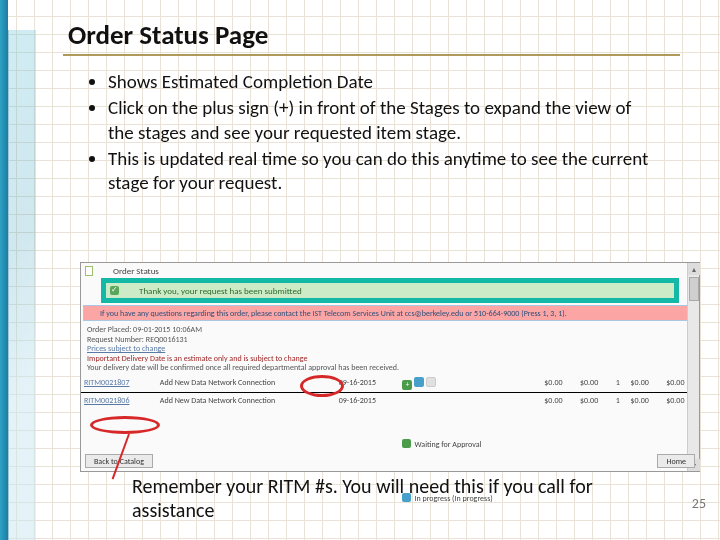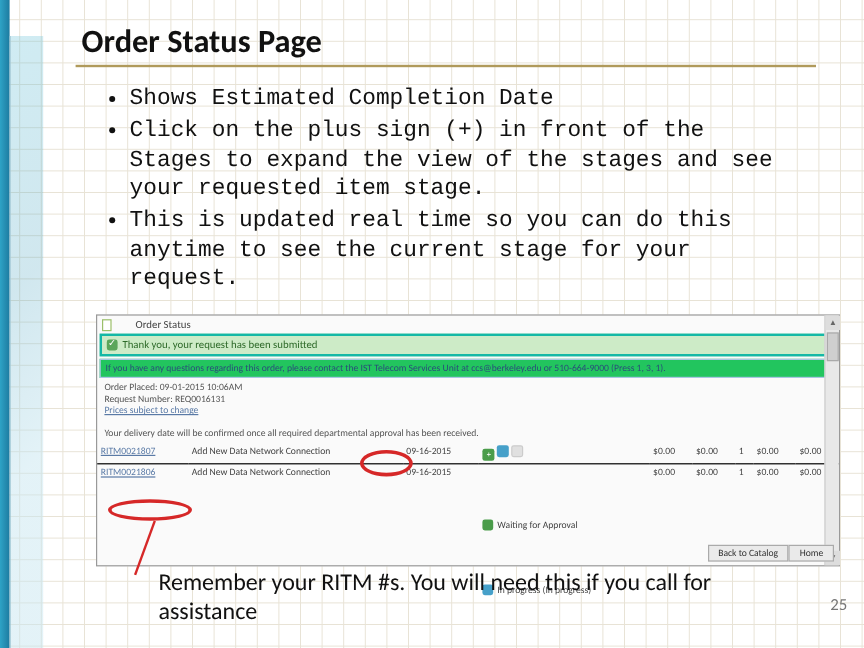--- a/index.html
+++ b/index.html
@@ -11,38 +11,38 @@
       linear-gradient(90deg, #e8e3d6 1px, transparent 1px);
     background-size: 18px 18px;
     background-position: -2px -2px;
   }
   .left-accent { position:absolute; left:0; top:0; width:8px; height:540px; background:linear-gradient(90deg,#2ea3c6,#1d7ba0); }
   .left-accent2 { position:absolute; left:8px; top:30px; width:28px; height:510px;
     background: linear-gradient(135deg, rgba(120,200,220,.35), rgba(70,160,190,.25) 40%, rgba(200,230,240,.5) 70%);
     border-left:1px solid #9ec8d5; }
   .title { position:absolute; left:68px; top:18px; font-size:27px; font-weight:700; color:#111; }
   .title-underline { position:absolute; left:63px; top:54px; width:617px; height:2px; background:#b09a5b; }
-  .bullets { position:absolute; left:88px; top:70px; width:570px; font-size:19px; color:#111; line-height:1.28;font-family:Liberation Mono, monospace; }
+  .bullets { position:absolute; left:88px; top:70px; width:570px; font-size:19px; color:#111; line-height:1.28; }
   .bullets li { list-style: disc; margin-left:20px; margin-bottom:2px; }
   .shot { position:absolute; left:80px; top:262px; width:620px; height:210px; border:1px solid #999; background:#fafafa; font-size:9px; color:#333; }
   .shot .titlebar { display:flex; align-items:center; gap:20px; padding:2px 4px; font-size:9px; color:#444; }
-  .shot .greenbar { background:#cdebc7; border:2px solid #14b8a6; padding:2px 4px; margin:0 2px; color:#2e6a2a; display:flex; align-items:center; gap:4px; }
-  .shot .bluebar { background:#22c55e; border:1px solid #a9c6e3; padding:2px 4px; margin:2px; color:#2a4e7a; font-size:8px; }
+  .shot .greenbar { background:#cdebc7; border:5px solid #14b8a6; padding:2px 4px; margin:0 20px; color:#2e6a2a; display:flex; align-items:center; gap:20px; }
+  .shot .bluebar { background:#fca5a5; border:1px solid #a9c6e3; padding:2px 16px; margin:2px; color:#2a4e7a; font-size:8px; }
   .shot .meta { padding:2px 6px; color:#555; font-size:8px; line-height:1.2; }
   .shot .meta a { color:#5a7aa6; text-decoration:underline; }
   .shot .red { color:#a02828; }
   .shot table { width:100%; border-collapse:collapse; font-size:8px; }
   .shot th { background:#555; color:#eee; font-weight:400; text-align:left; padding:2px 3px; border-right:1px solid #777; }
   .shot td { padding:2px 3px; border-bottom:1px solid #000000; color:#444; vertical-align:top; }
   .shot td.num { color:#5a7aa6; text-decoration:underline; }
   .shot .stage-badges span { display:inline-block; width:10px; height:10px; border-radius:2px; margin-right:2px; font-size:7px; line-height:10px; text-align:center; color:#fff; }
   .b1{background:#4a9c4a}.b2{background:#46a0c9}.b3{background:#e0e0e0;color:#888;border:1px solid #ccc}
   .stage-line { display:flex; align-items:center; gap:3px; font-size:8px;margin-top:44px; }
   .stage-line .ic { display:inline-block; width:9px; height:9px; border-radius:2px; }
-  .shot .buttons { position:absolute; bottom:3px; left:4px; right:4px; display:flex; justify-content:flex-end; }
+  .shot .buttons { position:absolute; bottom:3px; left:4px; right:4px; display:flex; justify-content:space-between; }
   .shot .btn { background:#eaeaea; border:1px solid #aaa; padding:1px 8px; font-size:8px; color:#333; }
   .redring { position:absolute; border:3px solid #d62828; border-radius:50%; }
   .ring1 { left:300px; top:375px; width:44px; height:22px; }
   .ring2 { left:90px; top:416px; width:70px; height:18px; }
   .callout-line { position:absolute; left:128px; top:434px; width:2px; height:48px; background:#d62828; transform:rotate(20deg); transform-origin:top; }
   .remember { position:absolute; left:132px; top:475px; width:520px; font-size:20px; color:#111; line-height:1.18; }
   .pagenum { position:absolute; right:14px; bottom:28px; font-size:14px; color:#777;margin-left:24px; }
   .check-ic { display:inline-block; width:9px; height:9px; background:#5aa65a; border-radius:2px; position:relative; }
   .check-ic::after{content:"✓";position:absolute;left:1px;top:-2px;font-size:8px;color:#fff;}
   .doc-ic { display:inline-block; width:8px; height:10px; background:#fff; border:1px solid #9bbf6a; position:relative; }
@@ -81,21 +81,21 @@
       <span class="check-ic"></span>
       <span>Thank you, your request has been submitted</span>
     </div>
     <div class="bluebar">If you have any questions regarding this order, please contact the IST Telecom Services Unit at ccs@berkeley.edu or 510-664-9000 (Press 1, 3, 1).</div>
     <div class="meta">
       <span>Order Placed:</span>
       <span>09-01-2015 10:06AM</span><br>
       <span>Request Number:</span>
       <span>REQ0016131</span><br>
       <a>Prices subject to change</a><br>
-      <br>
+      <span class="red">Important Delivery Date is an estimate only and is subject to change</span><br>
       <span>Your delivery date will be confirmed once all required departmental approval has been received.</span>
     </div>
     <table>
       <tbody>
       <tr>
         <td class="num">RITM0021807</td>
         <td>Add New Data Network Connection</td>
         <td>09-16-2015</td>
         <td>
           <span class="stage-badges"><span class="b1">+</span><span class="b2"></span><span class="b3"></span></span>

